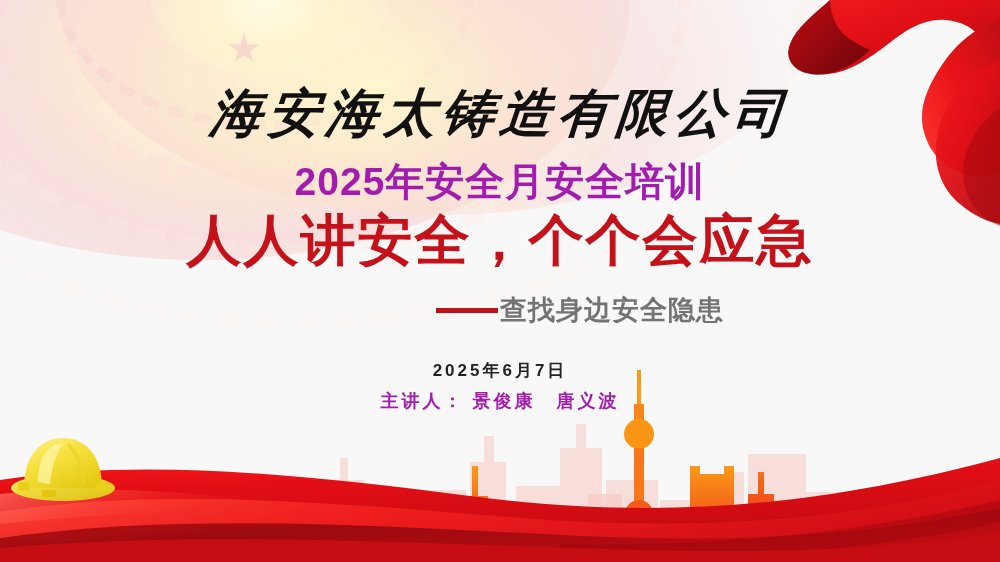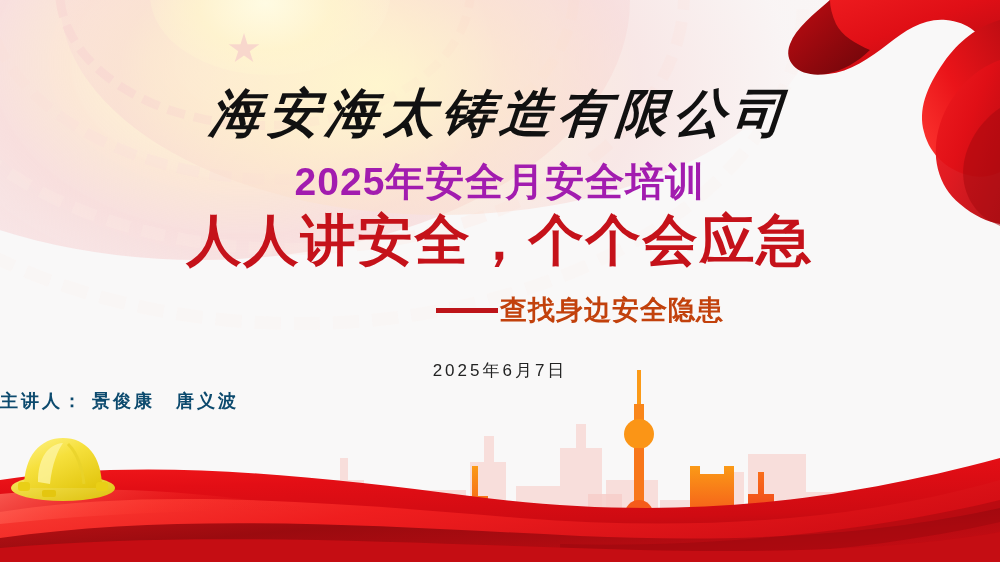--- a/index.html
+++ b/index.html
@@ -105,35 +105,35 @@
     position:absolute; left:0; right:0; top:292px;
     display:flex; justify-content:center; align-items:center;
     padding-left:160px;
   }
   .tagline-dash {
     width:62px; height:5px; background:#bd1419;
     margin-right:2px;
   }
   .tagline {
     font-size:27px; font-weight:700;
-    color:#c2410c; letter-spacing:1px;
+    color:#737373; letter-spacing:1px;
     white-space:nowrap;
   }
   .meta-date {
     position:absolute; left:0; right:0; top:359px;
     text-align:center;
-    font-size:17px; font-weight:400;
+    font-size:17px; font-weight:700;
     color:#232323; letter-spacing:3px;
     white-space:nowrap;
   }
   .meta-speaker {
     position:absolute; left:0; right:0; top:389px;
-    text-align:left;
+    text-align:center;
     font-size:18px; font-weight:700;
-    color:#0c4a6e; letter-spacing:3px;
+    color:#a21caf; letter-spacing:3px;
     white-space:nowrap;
   }
 
   
   .scene { position:absolute; left:0; bottom:0; width:1000px; height:200px; }
   .helmet { position:absolute; left:8px; bottom:58px; width:110px; height:78px; }
 </style>
 </head>
 <body>
 

